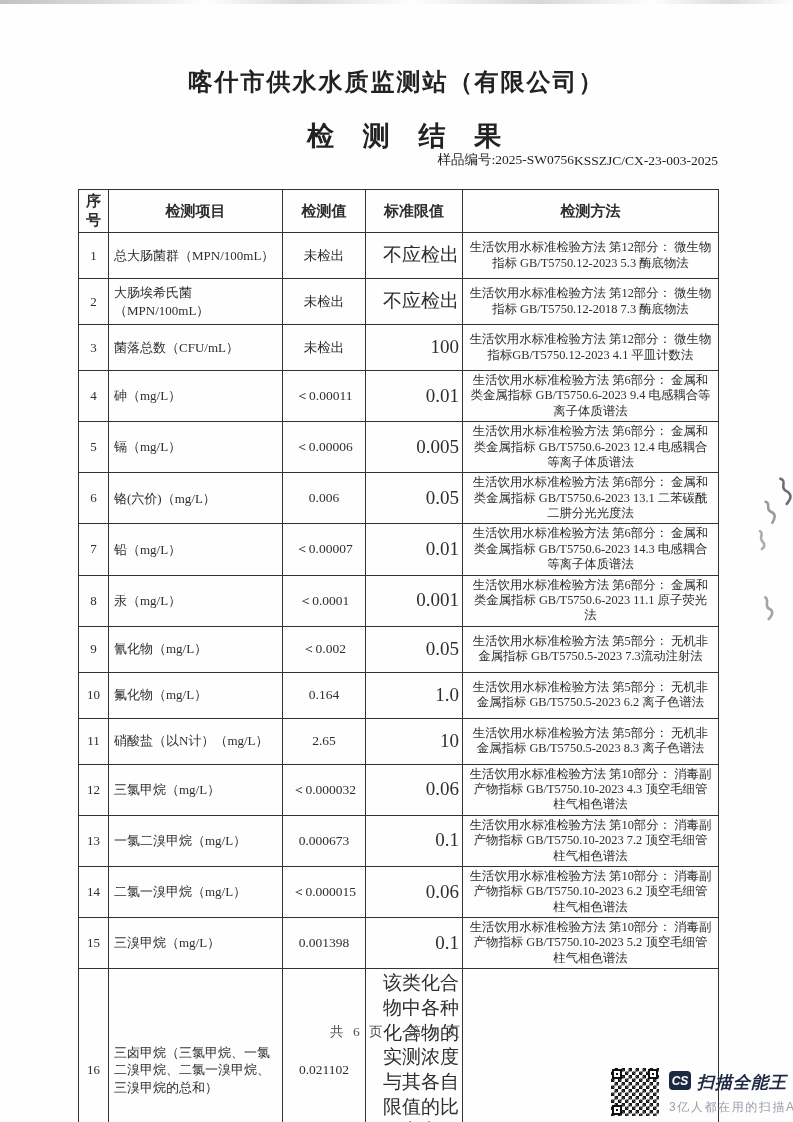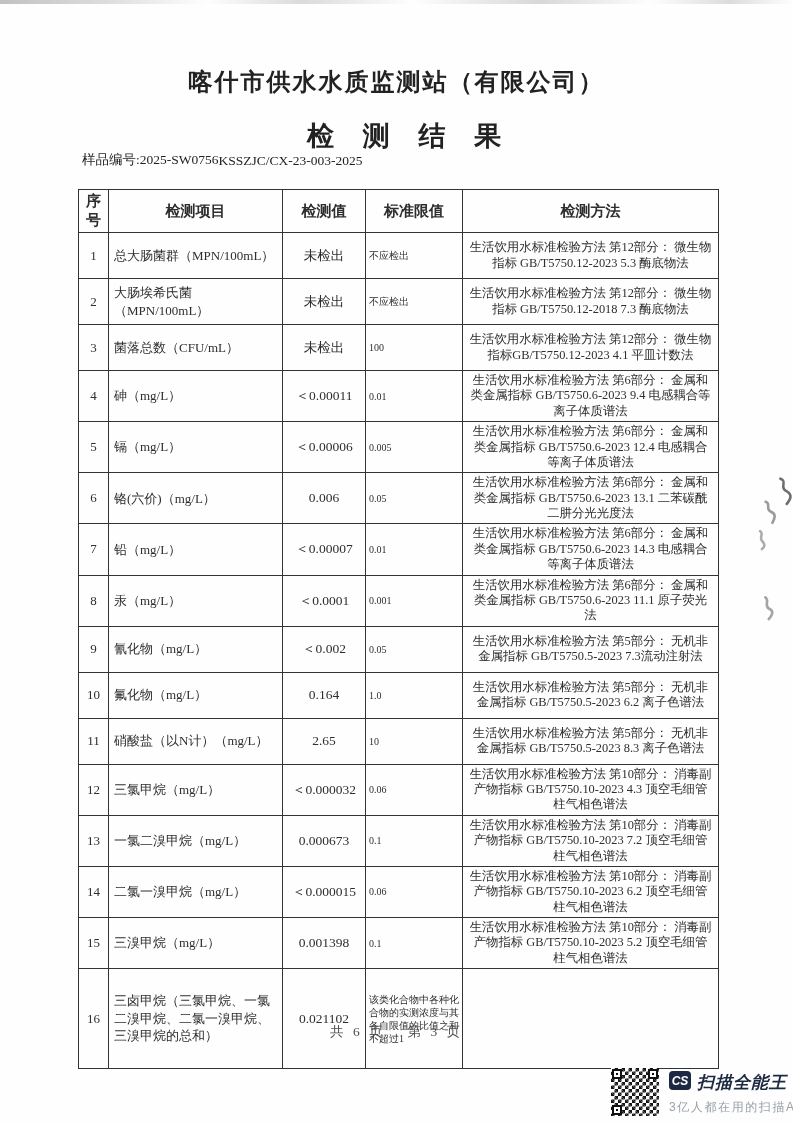--- a/index.html
+++ b/index.html
@@ -16,37 +16,37 @@
   .org-title{
     position:absolute;top:66px;left:0;width:100%;margin:0;text-align:center;
     font-size:24px;font-weight:700;letter-spacing:2px;color:#222;
   }
   .doc-title{
     position:absolute;top:110px;left:0;width:100%;margin:8px;text-align:center;
     font-size:27px;font-weight:700;word-spacing:20px;letter-spacing:1px;color:#222;
   }
   .meta-row{
     position:absolute;top:151px;left:82px;width:636px;
-    display:flex;justify-content:flex-start;align-items:flex-end;
+    display:flex;justify-content:flex-end;align-items:flex-end;
     font-size:13.5px;color:#1f1f1f;
   }
   .results-table{
     position:absolute;top:189px;left:78px;width:640px;
     border-collapse:collapse;table-layout:fixed;border-radius:13px;
   }
   .results-table th,.results-table td{
     border:1.6px solid #333;vertical-align:middle;
     padding:2px 3px;color:#2e2e2e;
   }
   .results-table th{font-size:15px;font-weight:700;height:30px;padding:2px 1px;}
   .results-table td{height:41px;}
   .c-no{text-align:center;font-size:13px;}
   .c-item{text-align:left;font-size:13px;padding-left:5px !important;line-height:1.35;}
   .c-value{text-align:center;font-size:13.5px;}
-  .c-limit{text-align:left;font-size:10px;line-height:1.3;}
+  .c-limit{text-align:right;font-size:19px;line-height:1.3;}
   .c-method{text-align:center;font-size:12.4px;line-height:1.24;color:#363636;padding:2px 5px !important;}
   .results-table tbody tr:nth-child(16) td{height:95px;}
   .page-footer{
     position:absolute;top:1023px;left:0;width:100%;text-align:center;
     font-size:13.5px;color:#4d4d4d;letter-spacing:3px;
   }
   .page-footer .gap{display:inline-block;width:22px;}
   .scanner-badge{
     position:absolute;left:611px;top:1068px;display:flex;gap:10px;align-items:flex-start;
     font-family:"Liberation Sans","DejaVu Sans",sans-serif;

